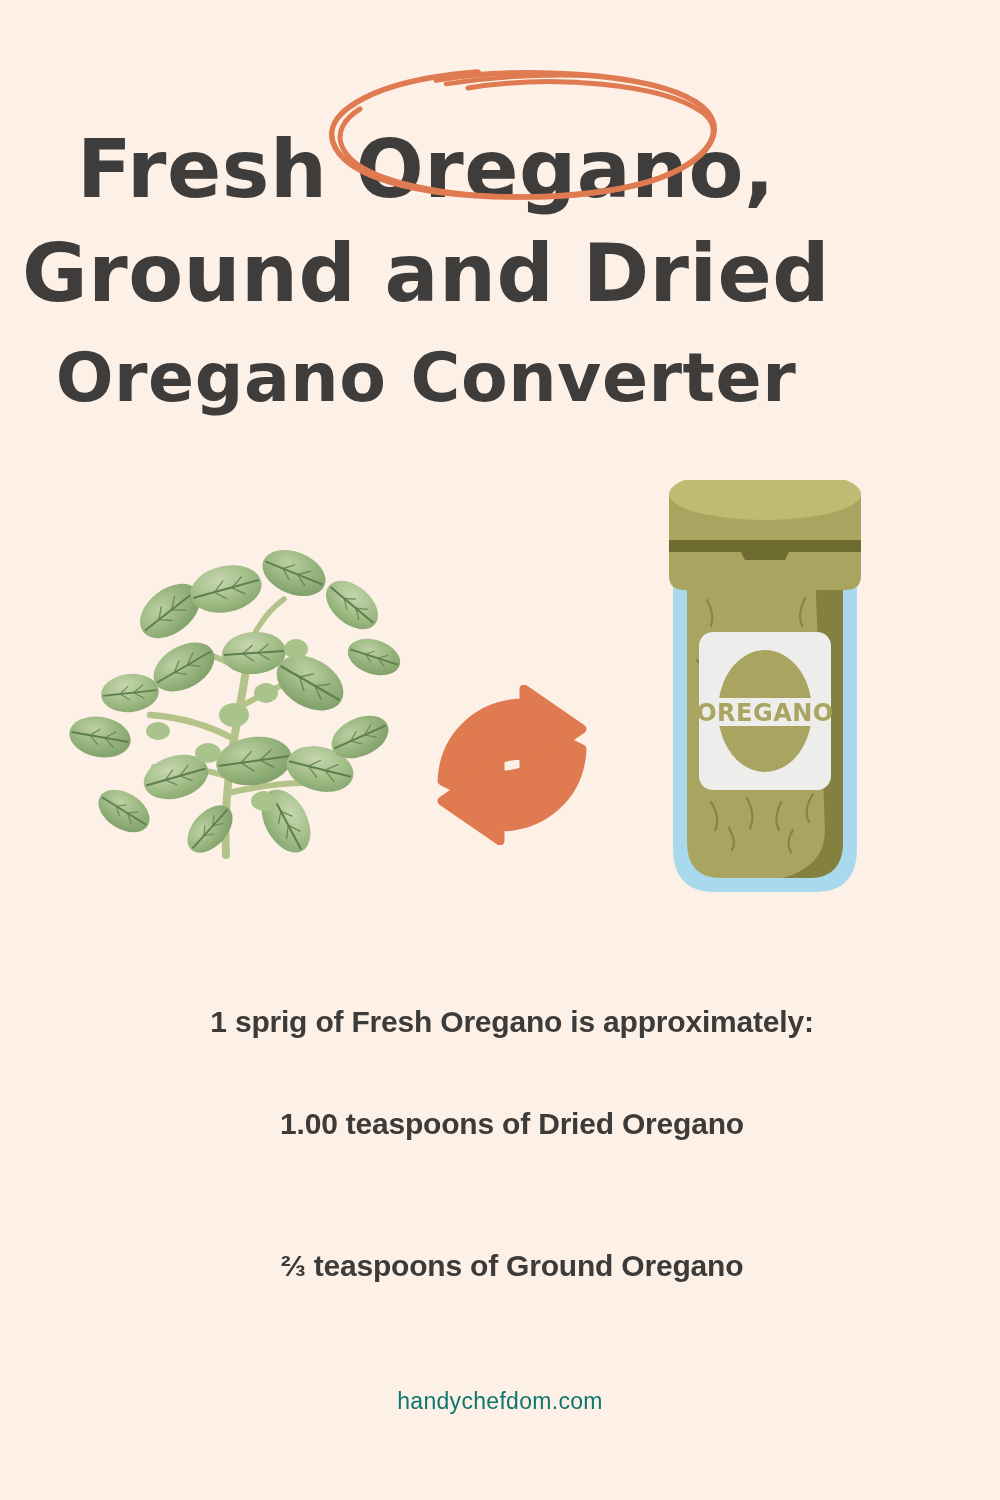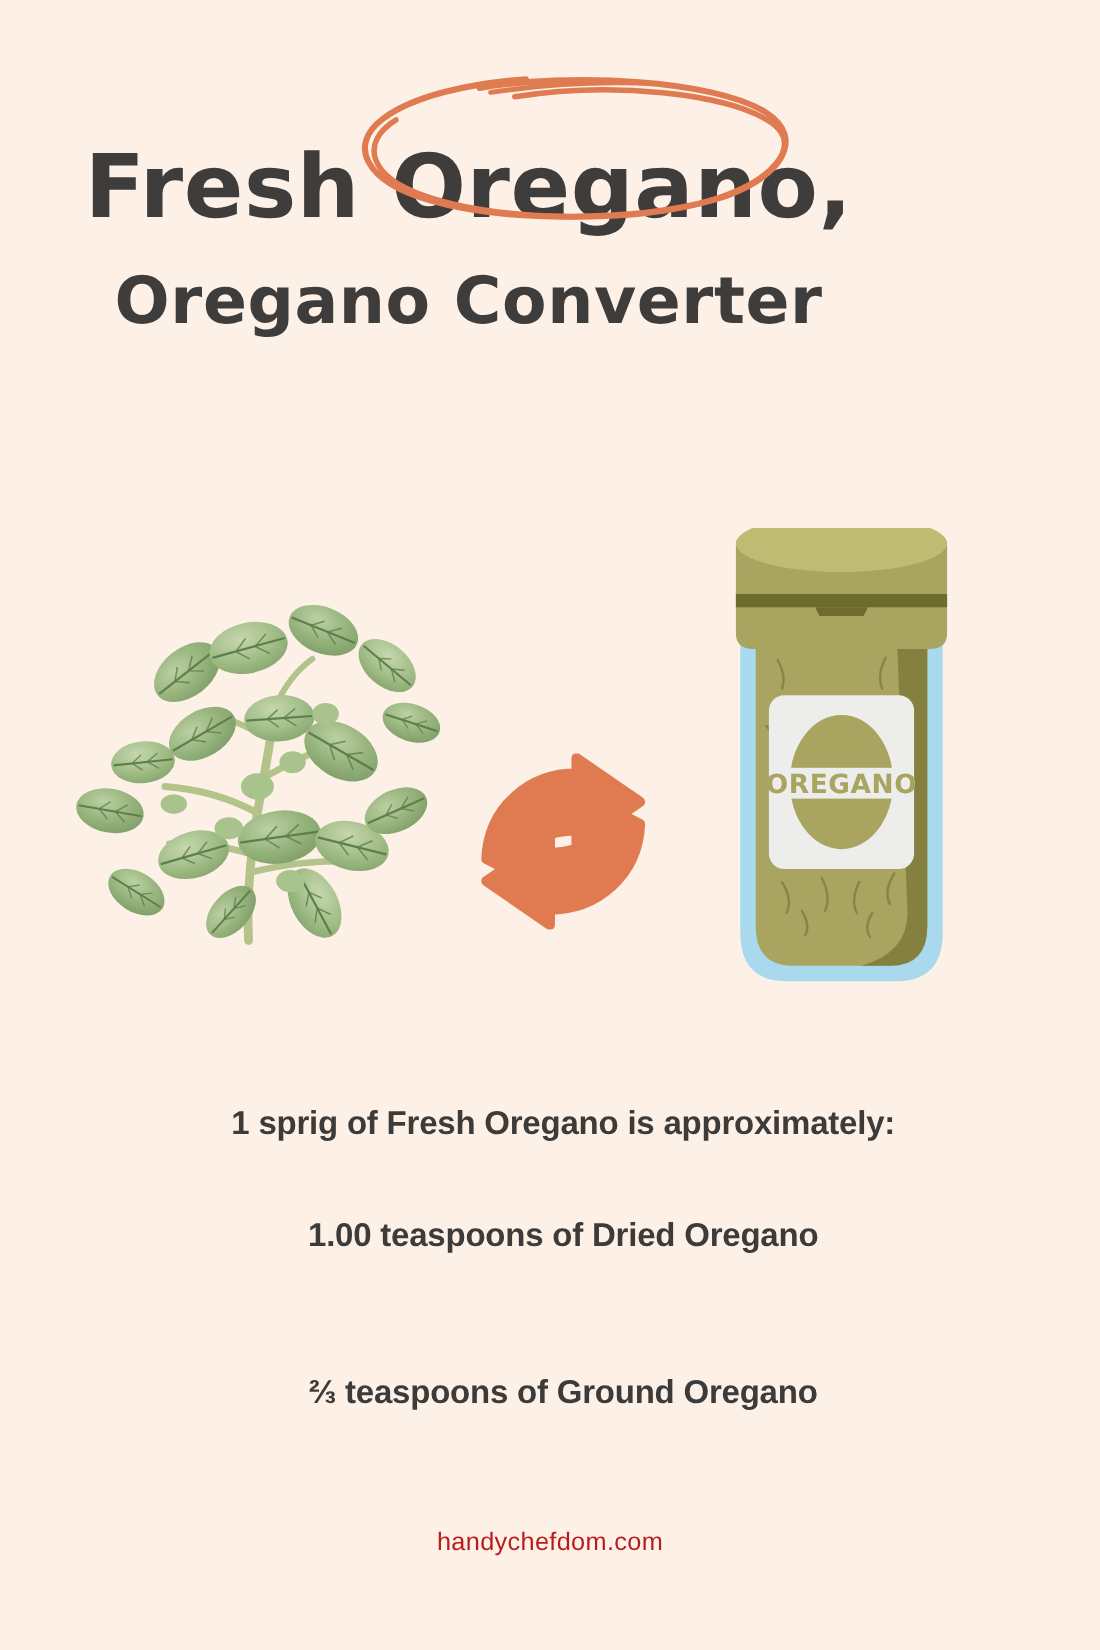--- a/index.html
+++ b/index.html
@@ -36,21 +36,21 @@
     color: #3F3D3C;
     font-family: "DejaVu Sans", sans-serif;
     font-weight: 700;
     font-size: 80px;
     line-height: 104px;
     letter-spacing: 0.5px;
     white-space: nowrap;
   }
   .title-line-1 { font-size: 80px; }
   .title-line-2 { font-size: 80px; }
-  .title-line-3 { font-size: 59px; }
+  .title-line-3 { font-size: 68px; }
 
   .highlight-wrap {
     position: relative;
     display: inline-block;
   }
   .scribble-ellipse {
     position: absolute;
     left: -38px;
     top: -52px;
     width: 410px;
@@ -109,21 +109,21 @@
   .result-line.r1 { margin-bottom: 108px; }
   .result-line.r2 { margin-bottom: 0; }
 
   
   .footer {
     position: absolute;
     top: 1388px;
     left: 0;
     width: 1000px;
     text-align: center;
-    color: #b91c1c;
+    color: #0f766e;
     font-family: "Liberation Sans", sans-serif;
     font-weight: 400;
     font-size: 23px;
     letter-spacing: 0.3px;
   }
 </style>
 </head>
 <body>
 
 <div class="page">
@@ -131,20 +131,21 @@
   <div class="title-block">
 
     <div class="title-line title-line-1">
       <span>Fresh </span><span class="highlight-wrap"><svg class="scribble-ellipse" viewBox="0 0 410 136" xmlns="http://www.w3.org/2000/svg">
           <path d="M118 14 C 200 0, 330 6, 378 36 C 416 60, 392 98, 330 116 C 258 136, 140 136, 72 116 C 14 99, -2 66, 30 42 C 58 21, 108 10, 160 6" fill="none" stroke="#E07A50" stroke-width="5.5" stroke-linecap="round"></path>
           <path d="M150 22 C 236 8, 344 18, 384 46 C 412 66, 386 100, 322 118 C 250 138, 132 134, 68 112 C 18 95, 8 64, 42 43" fill="none" stroke="#E07A50" stroke-width="5" stroke-linecap="round"></path>
           <path d="M128 18 C 180 10, 232 8, 278 10" fill="none" stroke="#E07A50" stroke-width="4.5" stroke-linecap="round"></path>
         </svg><span>Oregano,</span></span>
     </div>
 
+    <div class="title-line title-line-2">Ground and Dried</div>
     <div class="title-line title-line-3">Oregano Converter</div>
   </div>
 
   <div class="illus-row">
 
     <svg class="herb" viewBox="0 0 350 340" xmlns="http://www.w3.org/2000/svg">
       <defs>
         <radialGradient id="lf" cx="38%" cy="32%" r="78%">
           <stop offset="0%" stop-color="#BBD0A2"></stop>
           <stop offset="55%" stop-color="#96B37C"></stop>

